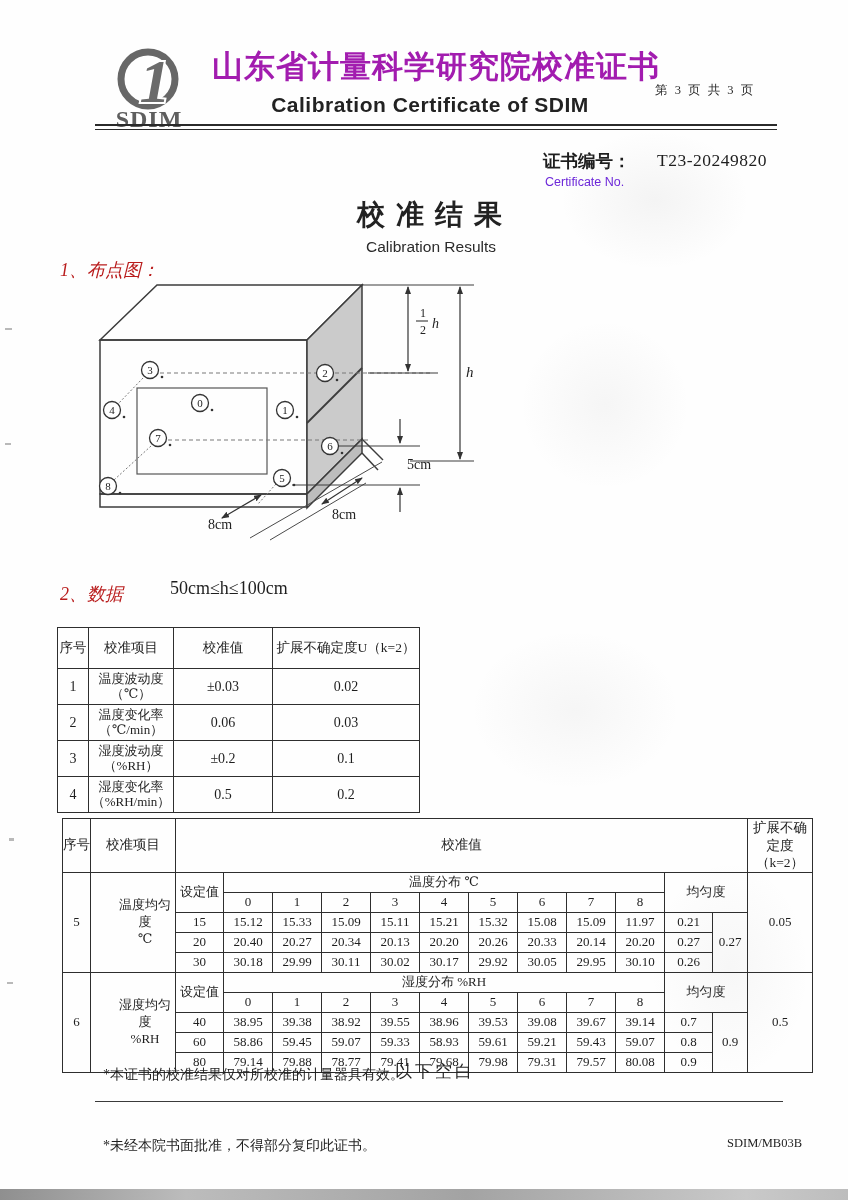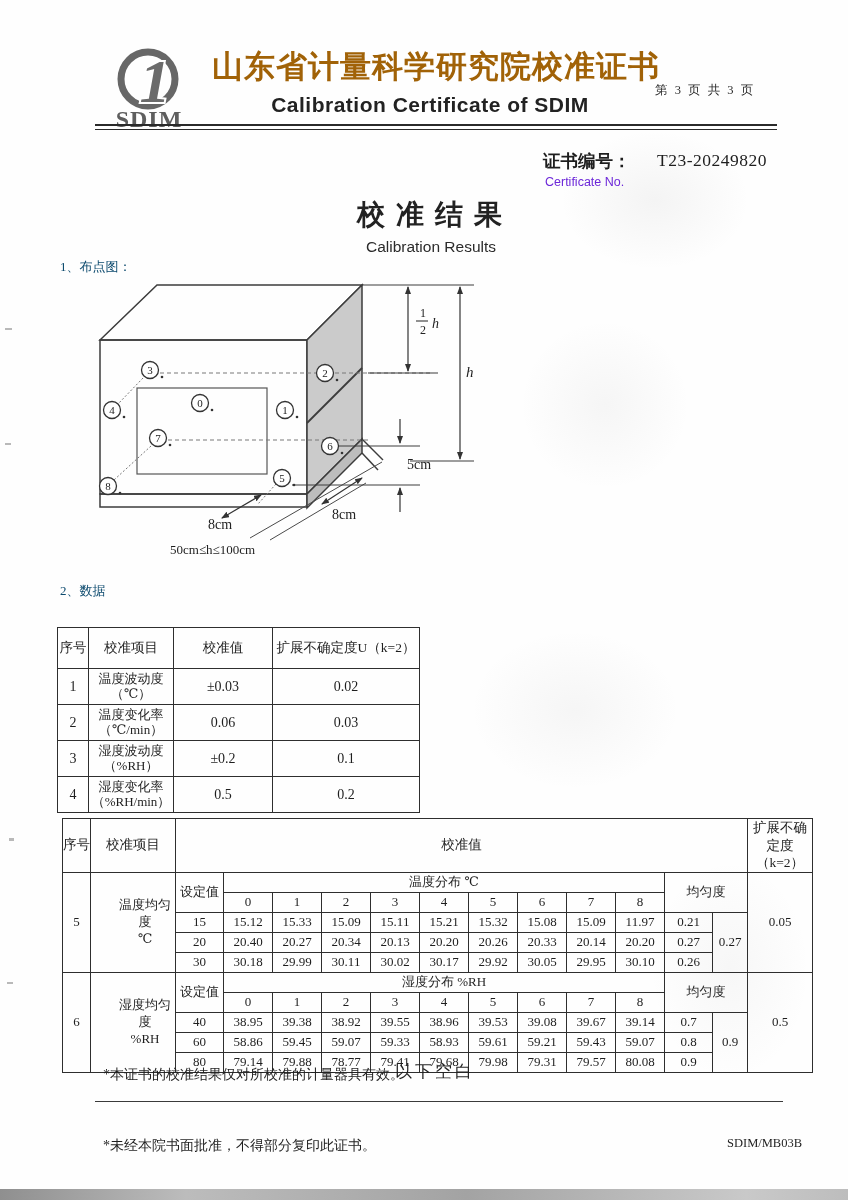--- a/index.html
+++ b/index.html
@@ -4,34 +4,34 @@
 <style>
   html,body{margin:0;padding:0;}
   body{
     width:848px;height:1200px;position:relative;overflow:hidden;
     background:#fefefe;
     font-family:"Liberation Serif","DejaVu Serif",serif;
     color:#1e1e1e;
   }
   .abs{position:absolute;}
   
-  .title-cn{left:212px;top:46px;font-size:31px;font-weight:700;letter-spacing:1px;color:#a16207;}
+  .title-cn{left:212px;top:46px;font-size:31px;font-weight:700;letter-spacing:1px;color:#a21caf;}
   .page-info{left:655px;top:82px;font-size:12.5px;color:#2a2a2a;letter-spacing:2px;}
   .title-en{left:0;top:93px;width:860px;text-align:center;font-family:"Liberation Sans","DejaVu Sans",sans-serif;
             font-size:21px;font-weight:700;color:#222;letter-spacing:.5px;}
   .rule{left:95px;top:124px;width:682px;height:3px;border-top:2.5px solid #2a2a2a;border-bottom:1px solid #2a2a2a;}
   
   .cert-label{left:543px;top:149px;font-size:17.5px;font-weight:600;}
   .cert-num{left:657px;top:150px;font-size:17.5px;letter-spacing:.5px;}
   .cert-en{left:545px;top:175px;font-family:"Liberation Sans","DejaVu Sans",sans-serif;font-size:12.5px;color:#6d28d9;}
   
   .res-cn{left:0;top:196px;width:870px;text-align:center;font-size:28px;font-weight:700;letter-spacing:11px;color:#222;}
   .res-en{left:0;top:238px;width:862px;text-align:center;font-family:"Liberation Sans","DejaVu Sans",sans-serif;
           font-size:15.5px;color:#2b2b2b;}
-  .sec-head{font-size:13px;color:#0c4a6e;}
+  .sec-head{font-size:18px;color:#b91c1c;font-style:italic;}
   
   table{border-collapse:collapse;table-layout:fixed;background:#fff0;}
   td,th{border:1.5px solid #2e2e2e;text-align:center;vertical-align:middle;padding:0;font-weight:400;}
   .t1{left:57px;top:627px;}
   .t1 table{width:362px;}
   .t1 th{height:40px;font-size:13.5px;line-height:1.35;}
   .t1 td{height:35px;font-size:14px;}
   .t1 .item{font-size:13px;line-height:1.15;}
   .t2{left:62px;top:818px;}
   .t2 table{width:750px;}
@@ -179,21 +179,21 @@
         <circle cx="267" cy="104" r="1.3"></circle>
     <circle cx="92" cy="101" r="1.3"></circle>
         <circle cx="54" cy="141" r="1.3"></circle>
         <circle cx="224" cy="209" r="1.3"></circle>
     <circle cx="272" cy="177" r="1.3"></circle>
         <circle cx="100" cy="169" r="1.3"></circle>
         <circle cx="50" cy="217" r="1.3"></circle>
   </g>
 </svg>
 </div>
-<div class="abs" style="left:170px;top:542px;font-size:13px;">50cm≤h≤100cm</div>
+<div class="abs" style="left:170px;top:578px;font-size:18px;">50cm≤h≤100cm</div>
 
 <div class="abs sec-head" style="left:60px;top:582px;">2、数据</div>
 
 <div class="abs t1">
 <table>
   <colgroup>
         <col style="width:31px">
         <col style="width:85px">
         <col style="width:99px">
         <col style="width:147px">

